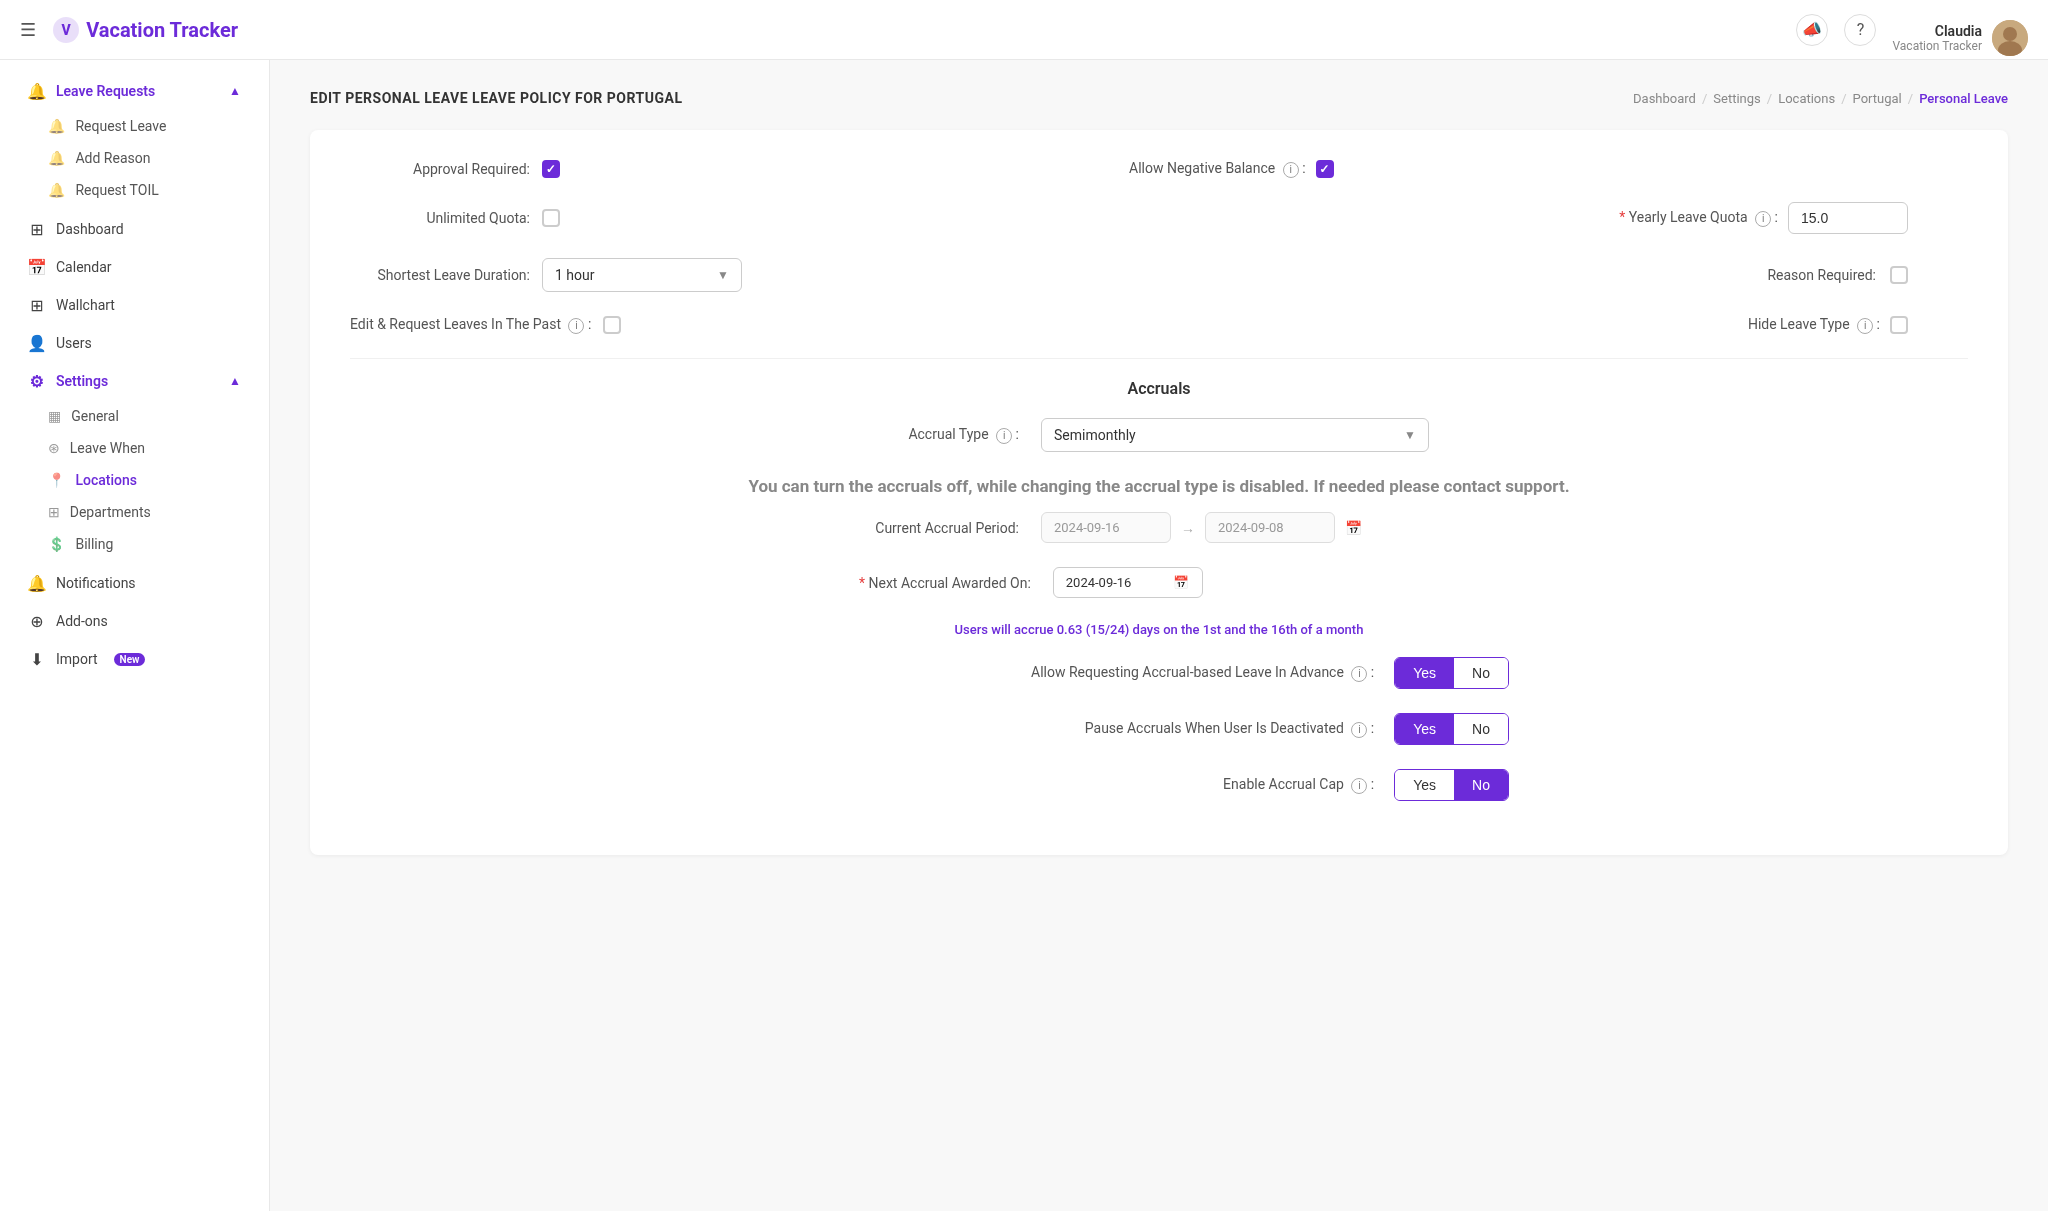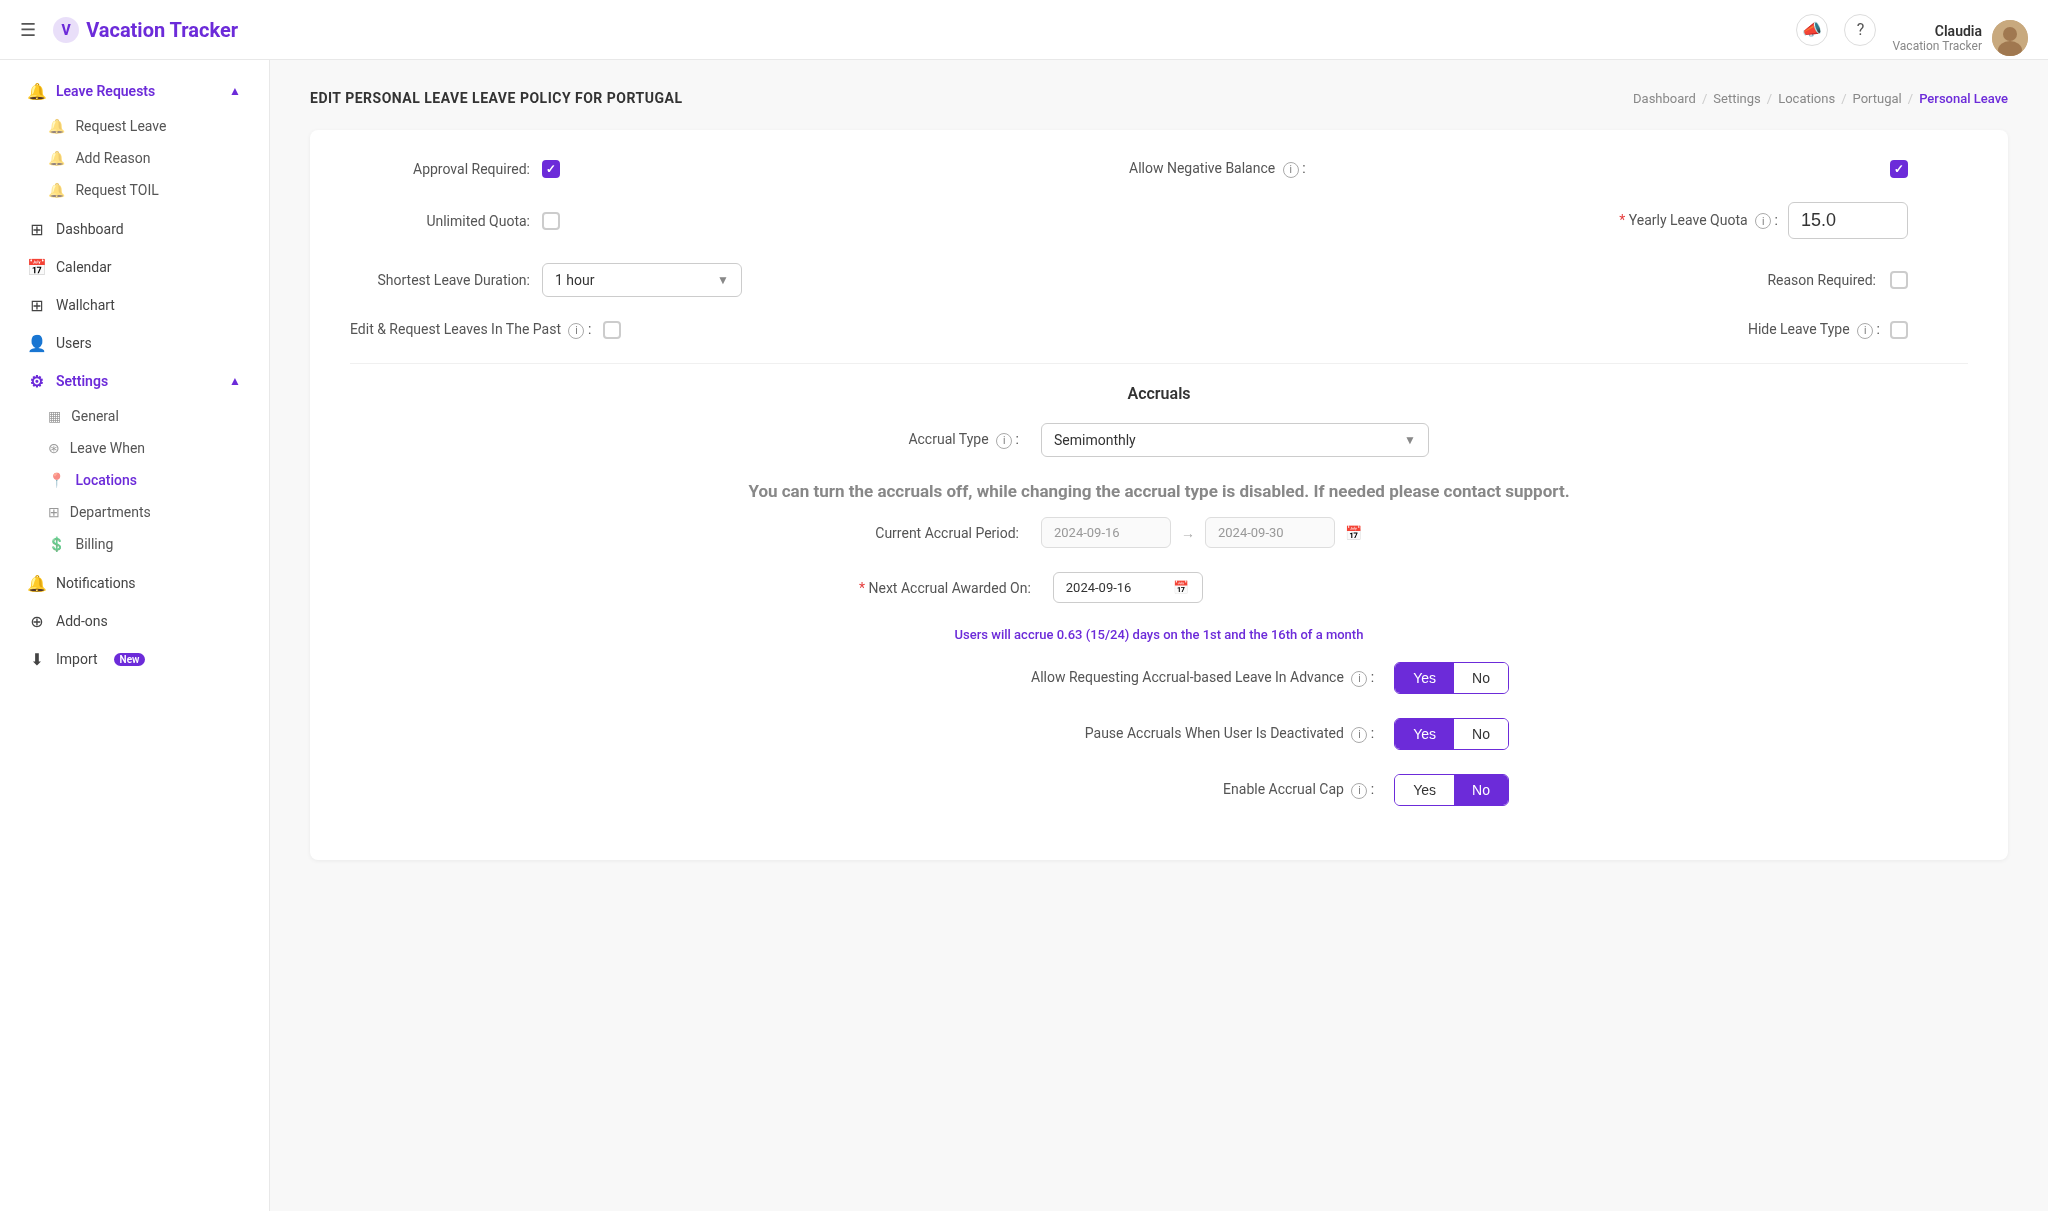--- a/index.html
+++ b/index.html
@@ -53,21 +53,21 @@
     .form-col { flex: 1; display: flex; align-items: center; }
     .form-label { font-size: 14px; color: #555; min-width: 180px; text-align: right; margin-right: 12px; }
     .info-icon { display: inline-flex; align-items: center; justify-content: center; width: 16px; height: 16px; border-radius: 50%; border: 1px solid #aaa; font-size: 10px; color: #777; cursor: pointer; margin-left: 4px; }
 
     
     .checkbox-custom { width: 18px; height: 18px; border-radius: 4px; background: #6c2bd9; border: 2px solid #6c2bd9; display: flex; align-items: center; justify-content: center; cursor: pointer; }
     .checkbox-custom.unchecked { background: #fff; border: 2px solid #ccc; }
     .checkmark { color: white; font-size: 12px; font-weight: bold; }
 
     
-    .form-input { border: 1px solid #ccc; border-radius: 6px; padding: 7px 12px; font-size: 18px; color: #333; width: 120px; outline: none; }
+    .form-input { border: 1px solid #ccc; border-radius: 6px; padding: 7px 12px; font-size: 14px; color: #333; width: 120px; outline: none; }
 
     
     .form-select { border: 1px solid #ccc; border-radius: 6px; padding: 8px 12px; font-size: 14px; color: #333; width: 200px; display: flex; align-items: center; justify-content: space-between; cursor: pointer; background: #fff; }
     .form-select-wide { width: 388px; border: 1px solid #ccc; border-radius: 6px; padding: 8px 12px; font-size: 14px; color: #333; display: flex; align-items: center; justify-content: space-between; cursor: pointer; background: #fff; }
     .select-chevron { color: #888; font-size: 12px; }
 
     
     .section-title { font-size: 16px; font-weight: 600; color: #333; text-align: center; margin: 10px 0 20px; }
 
     
@@ -244,21 +244,21 @@
 
     <div class="form-card">
 
       <div class="form-row">
         <div class="form-col">
           <div class="form-label">Approval Required:</div>
           <div class="checkbox-custom">
             <span class="checkmark">✓</span>
           </div>
         </div>
-        <div class="form-col" style="justify-content: space-between; padding-right: 60px; gap: 6px;">
+        <div class="form-col" style="justify-content: flex-start; padding-right: 60px; gap: 6px;">
           <div class="form-label" style="min-width: auto; margin-right: 4px;">
             <span>Allow Negative Balance</span>
             <span class="info-icon">i</span>
             <span> :</span>
           </div>
           <div class="checkbox-custom">
             <span class="checkmark">✓</span>
           </div>
         </div>
       </div>
@@ -330,21 +330,21 @@
       </div>
 
       <div class="accrual-note">You can turn the accruals off, while changing the accrual type is disabled. If needed please contact support.</div>
 
       <div class="form-row" style="justify-content: center;">
         <div style="display: flex; align-items: center; gap: 10px; min-width: 600px;">
           <div class="form-label" style="min-width: 160px; text-align: right;">Current Accrual Period:</div>
           <div class="date-range">
             <div class="date-input">2024-09-16</div>
             <span class="date-arrow">→</span>
-            <div class="date-input">2024-09-30</div>
+            <div class="date-input">2024-09-08</div>
             <span class="date-icon">📅</span>
           </div>
         </div>
       </div>
 
       <div class="form-row" style="justify-content: center;">
         <div style="display: flex; align-items: center; gap: 10px; min-width: 600px;">
           <div class="form-label" style="min-width: 160px; text-align: right;">
             <span style="color: #e53e3e;">* </span><span>Next Accrual Awarded On:</span>
           </div>

